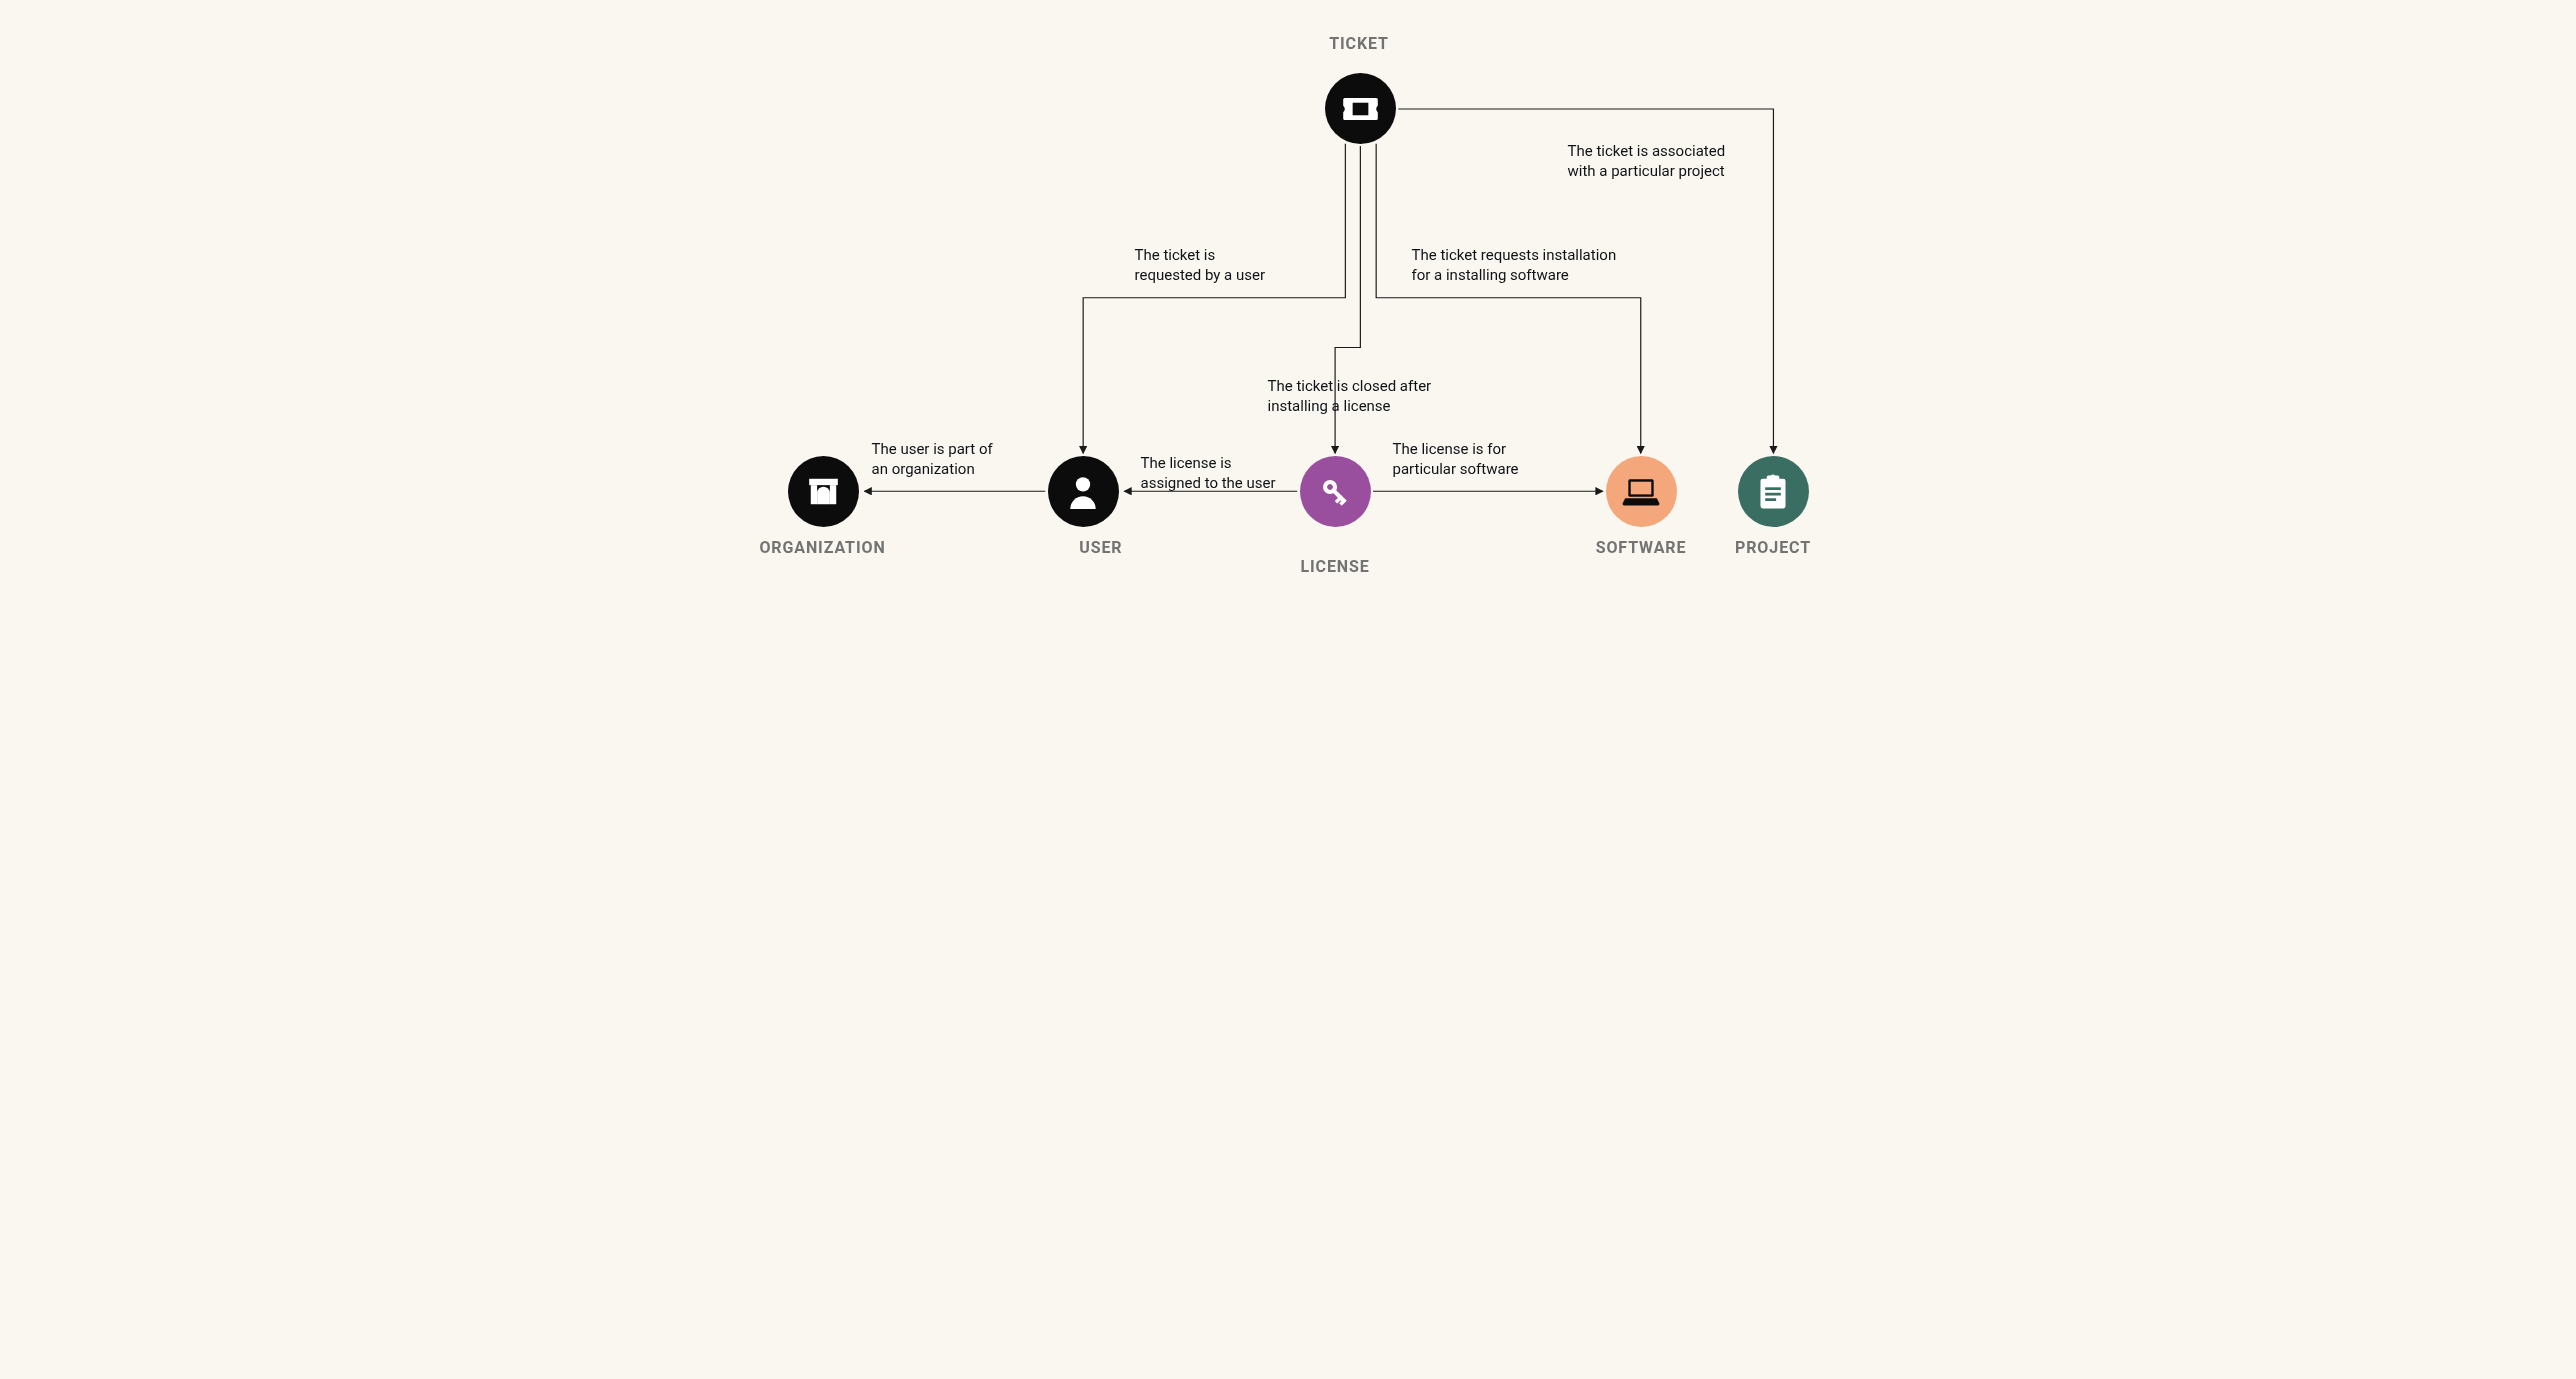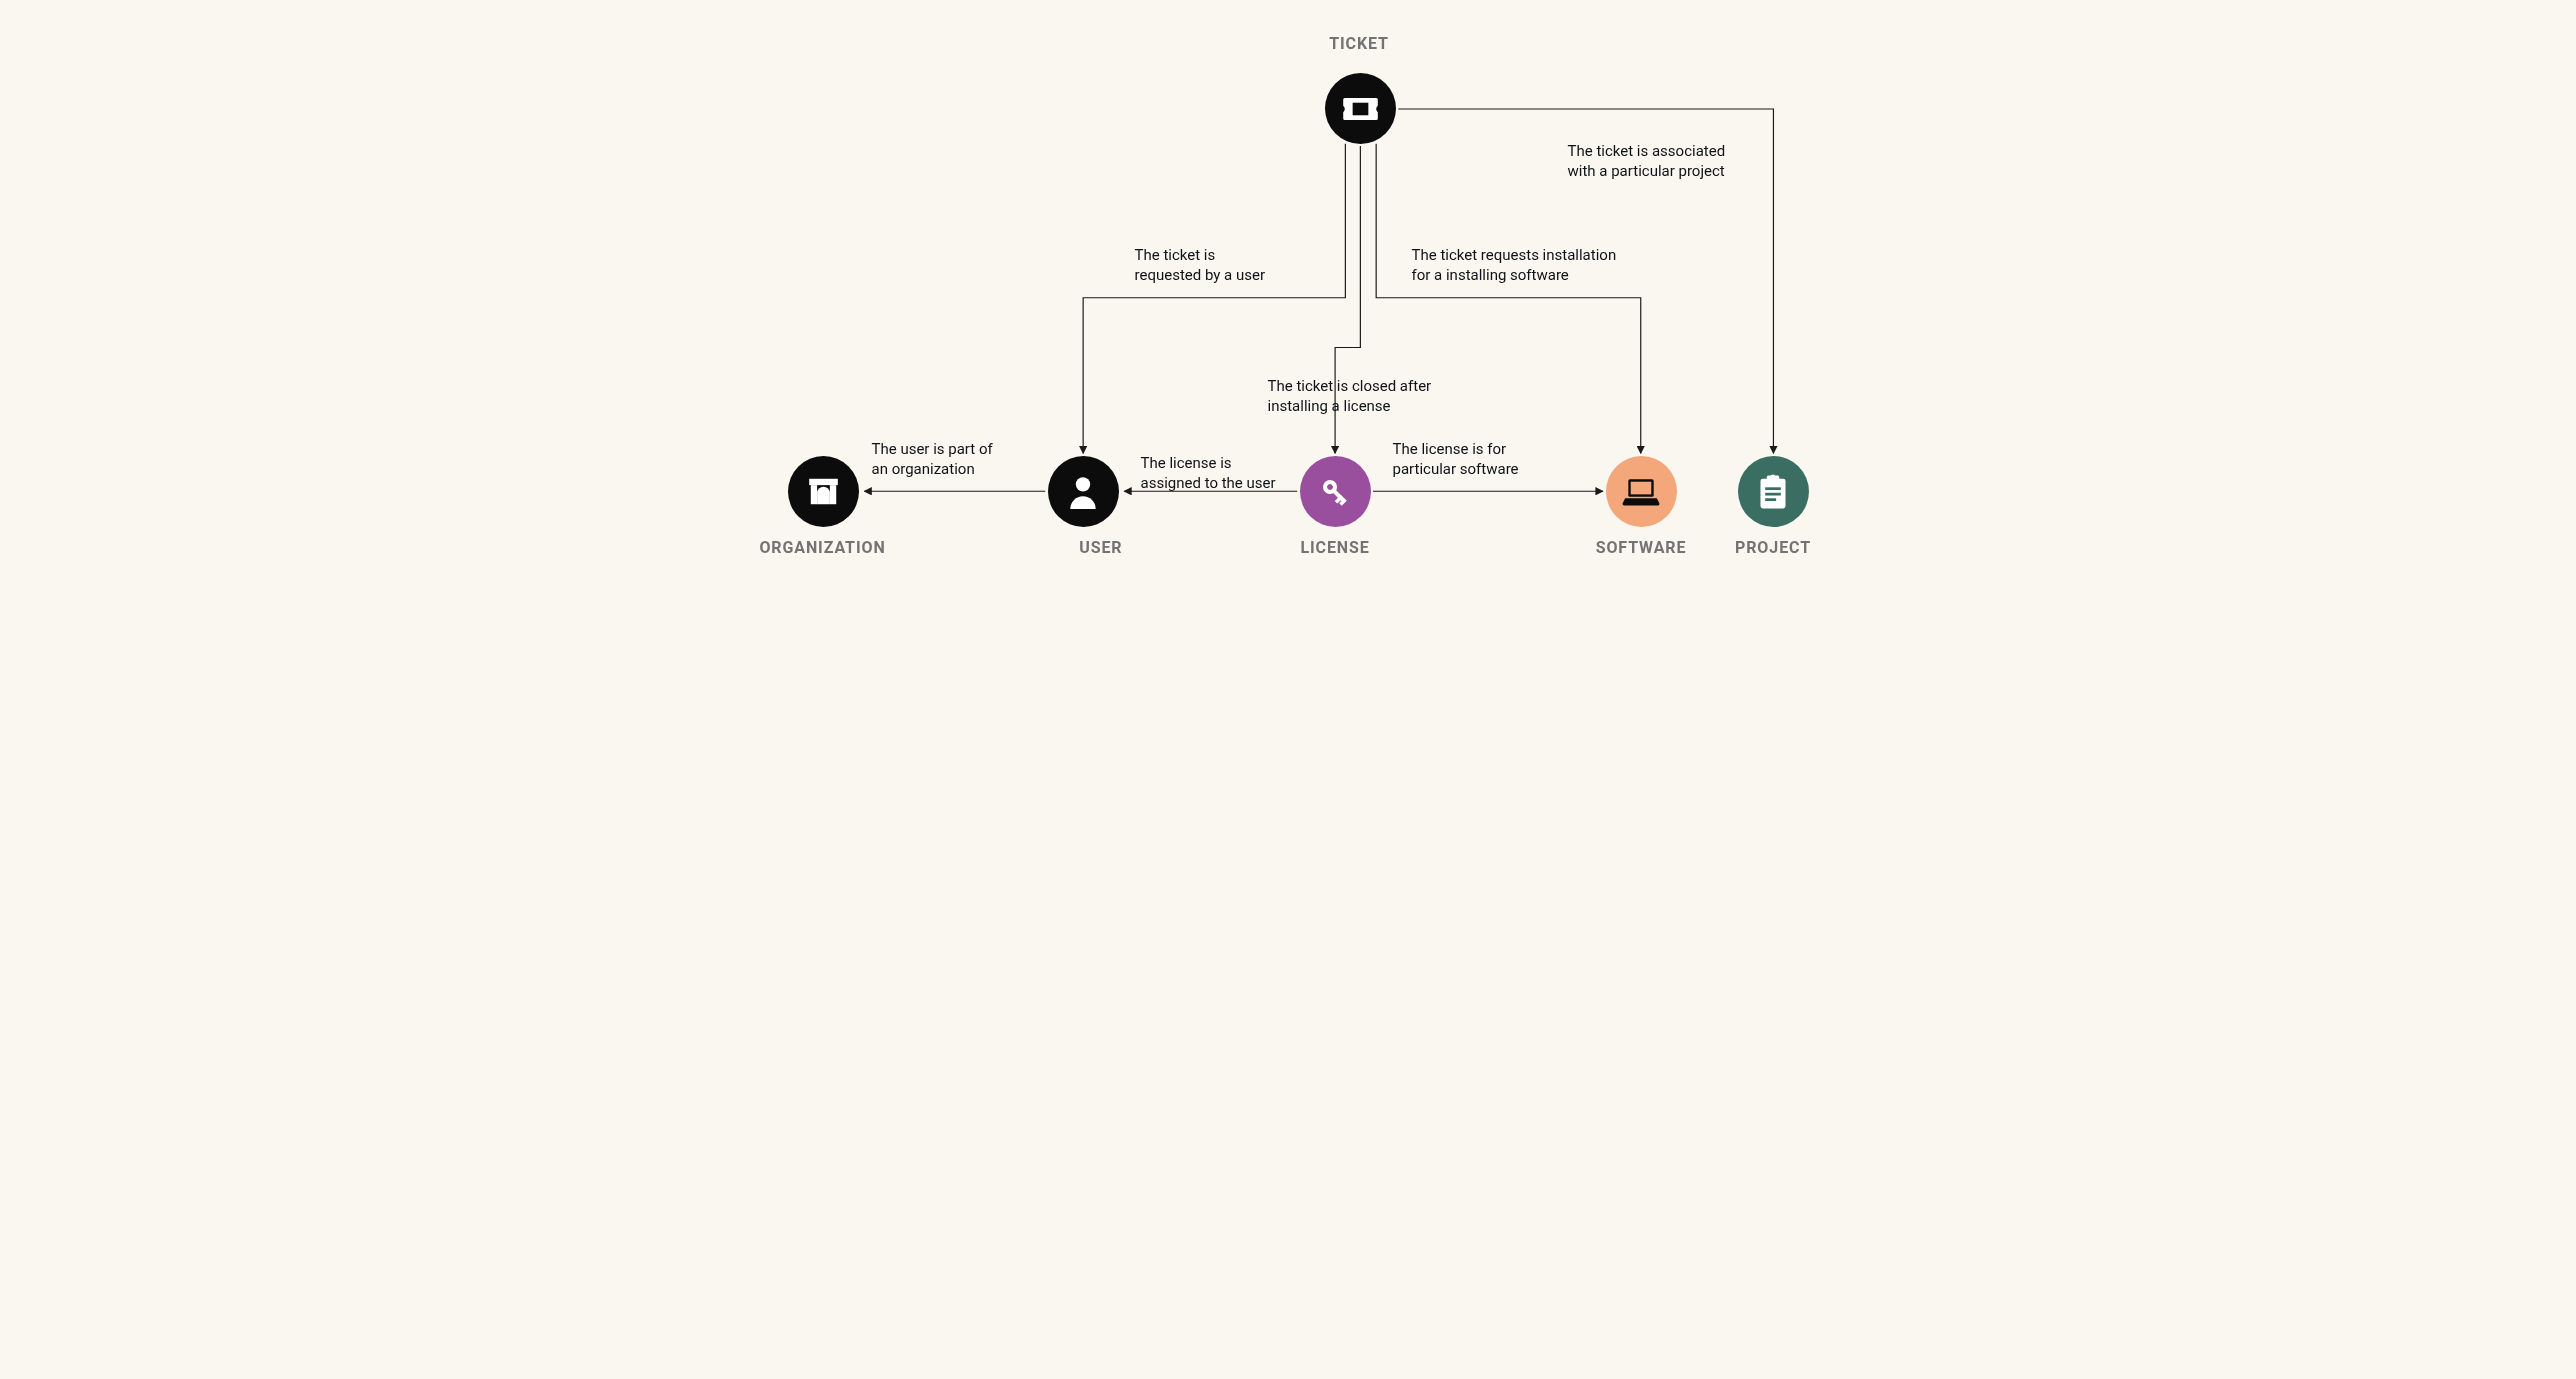--- a/index.html
+++ b/index.html
@@ -123,21 +123,21 @@
     <svg width="36" height="36" viewBox="0 0 46 46">
       <g fill="#ffffff" transform="rotate(45 23 23)">
         <circle cx="14" cy="23" r="9"></circle>
         <circle cx="14" cy="23" r="3.6" fill="#9a4f9e"></circle>
         <rect x="21" y="20.4" width="20" height="5.2"></rect>
         <rect x="31" y="20.4" width="4.5" height="11"></rect>
         <rect x="37" y="20.4" width="4.5" height="9"></rect>
       </g>
     </svg>
   </div>
-  <div class="node-title" style="left:592px; top:538px; width:95px;">LICENSE</div>
+  <div class="node-title" style="left:592px; top:557px; width:95px;">LICENSE</div>
 
   <div class="node" style="left:910px; top:456px; background:#f3a77a;">
     <svg width="38" height="32" viewBox="0 0 48 40">
       <rect x="8" y="4" width="32" height="22" rx="2" fill="#0c0c0c"></rect>
       <rect x="11" y="7" width="26" height="16" fill="#f3a77a"></rect>
       <path d="M4 28 h40 l3 6 a2 2 0 0 1 -2 3 h-42 a2 2 0 0 1 -2 -3 z" fill="#0c0c0c"></path>
     </svg>
   </div>
   <div class="node-title" style="left:894px; top:538px; width:103px;">SOFTWARE</div>
 

